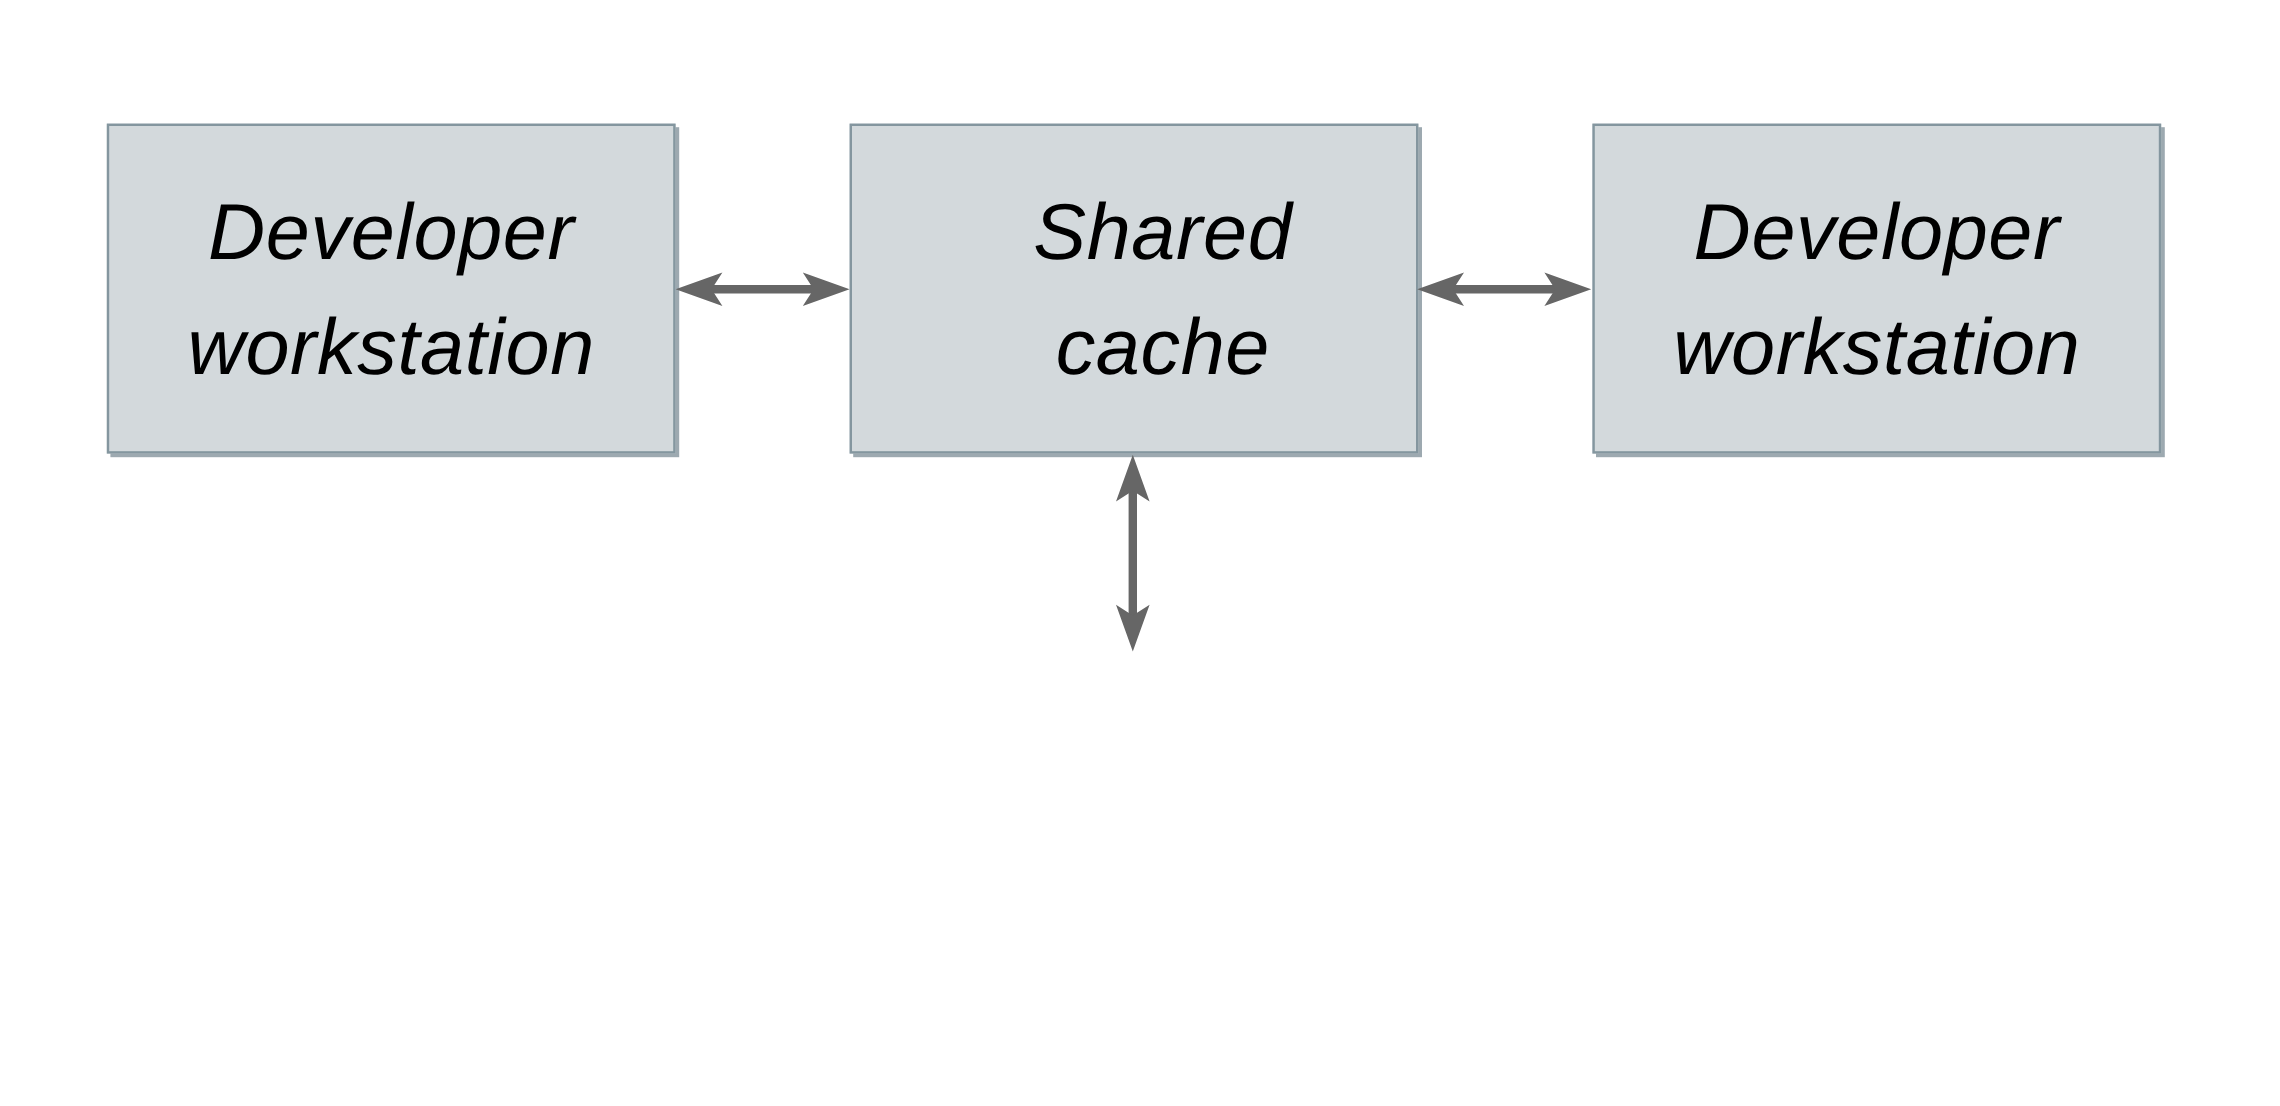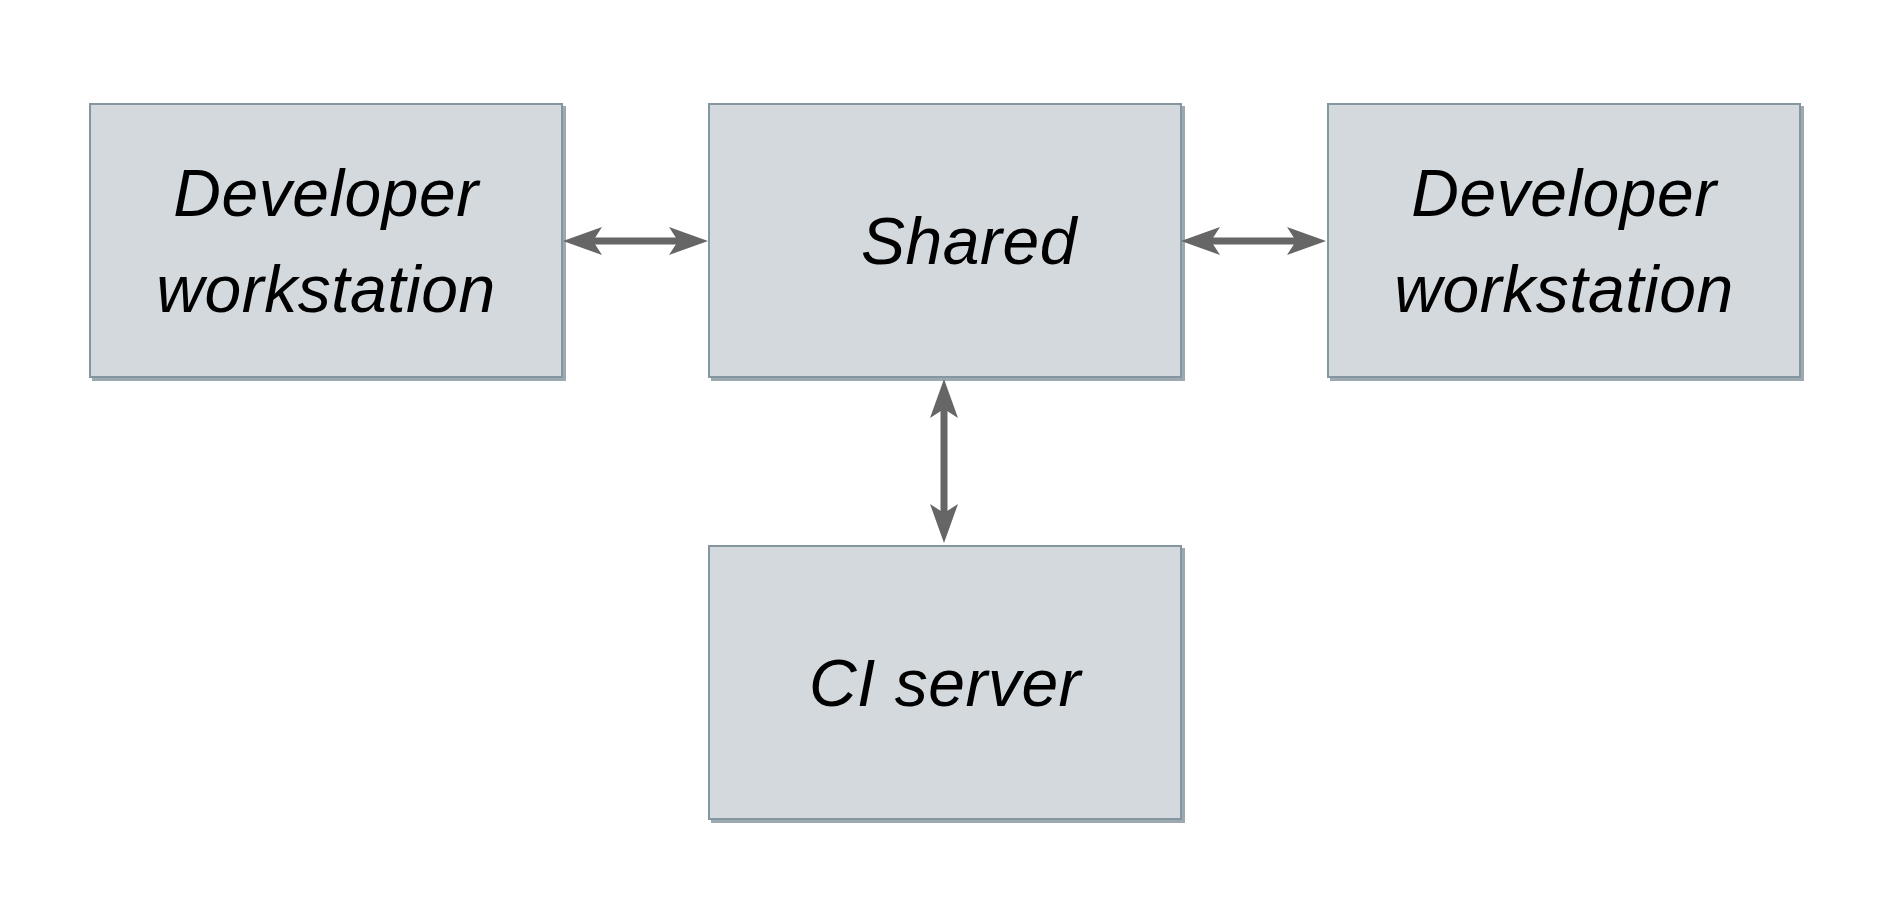--- a/index.html
+++ b/index.html
@@ -51,30 +51,28 @@
 
 <div class="canvas">
 
   <div class="node" style="left:89px; top:103px;">
     <span class="line">Developer</span>
     <span class="line">workstation</span>
   </div>
 
   <div class="node" style="left:708px; top:103px;padding-left:48px;">
     <span class="line">Shared</span>
+    <span class="line">cache</span>
   </div>
 
   <div class="node" style="left:1327px; top:103px;">
     <span class="line">Developer</span>
     <span class="line">workstation</span>
   </div>
 
-  <div class="node" style="left:708px; top:545px;">
-    <span class="line">CI server</span>
-  </div>
 
   <div class="edge" style="left:562px; top:224px;">
     <svg width="147" height="34" viewBox="0 0 147 34">
       <line x1="28" y1="17" x2="119" y2="17" stroke="var(--arrow-color, #666666)" stroke-width="7"></line>
       <polygon points="1,17 40,3 31,17 40,31" fill="var(--arrow-color, #666666)"></polygon>
       <polygon points="146,17 107,3 116,17 107,31" fill="var(--arrow-color, #666666)"></polygon>
     </svg>
   </div>
 
   <div class="edge" style="left:1180px; top:224px;">

